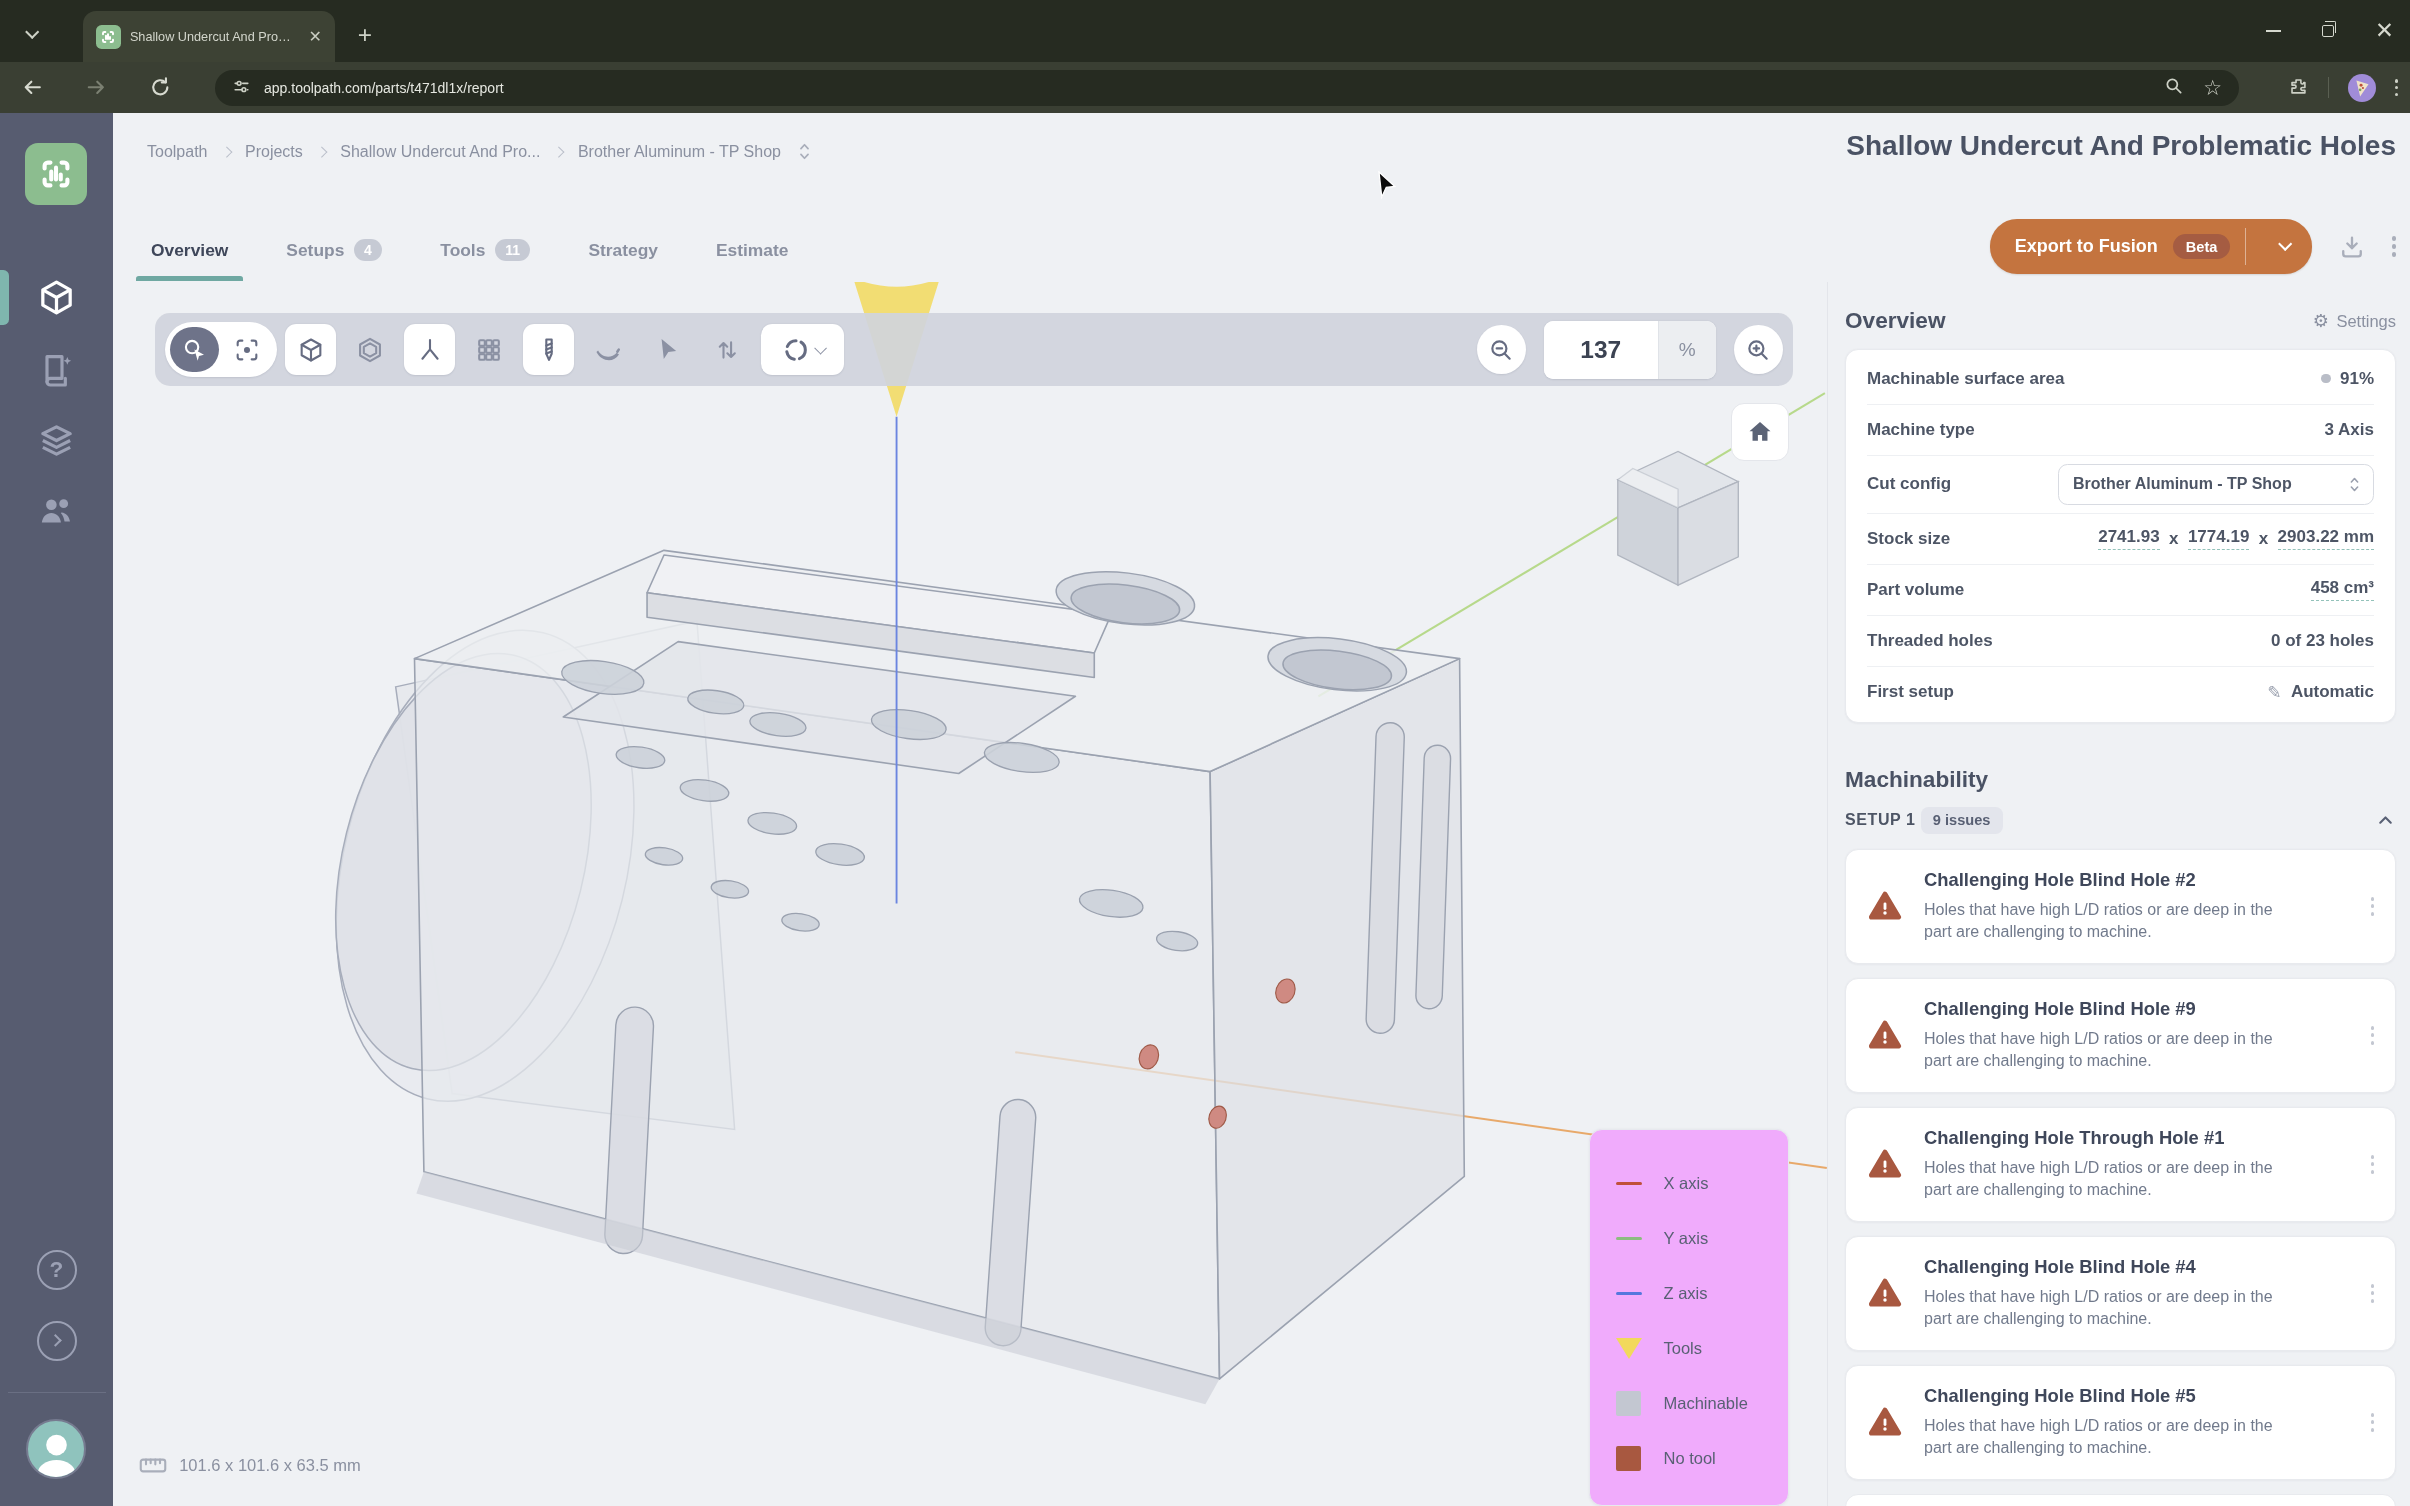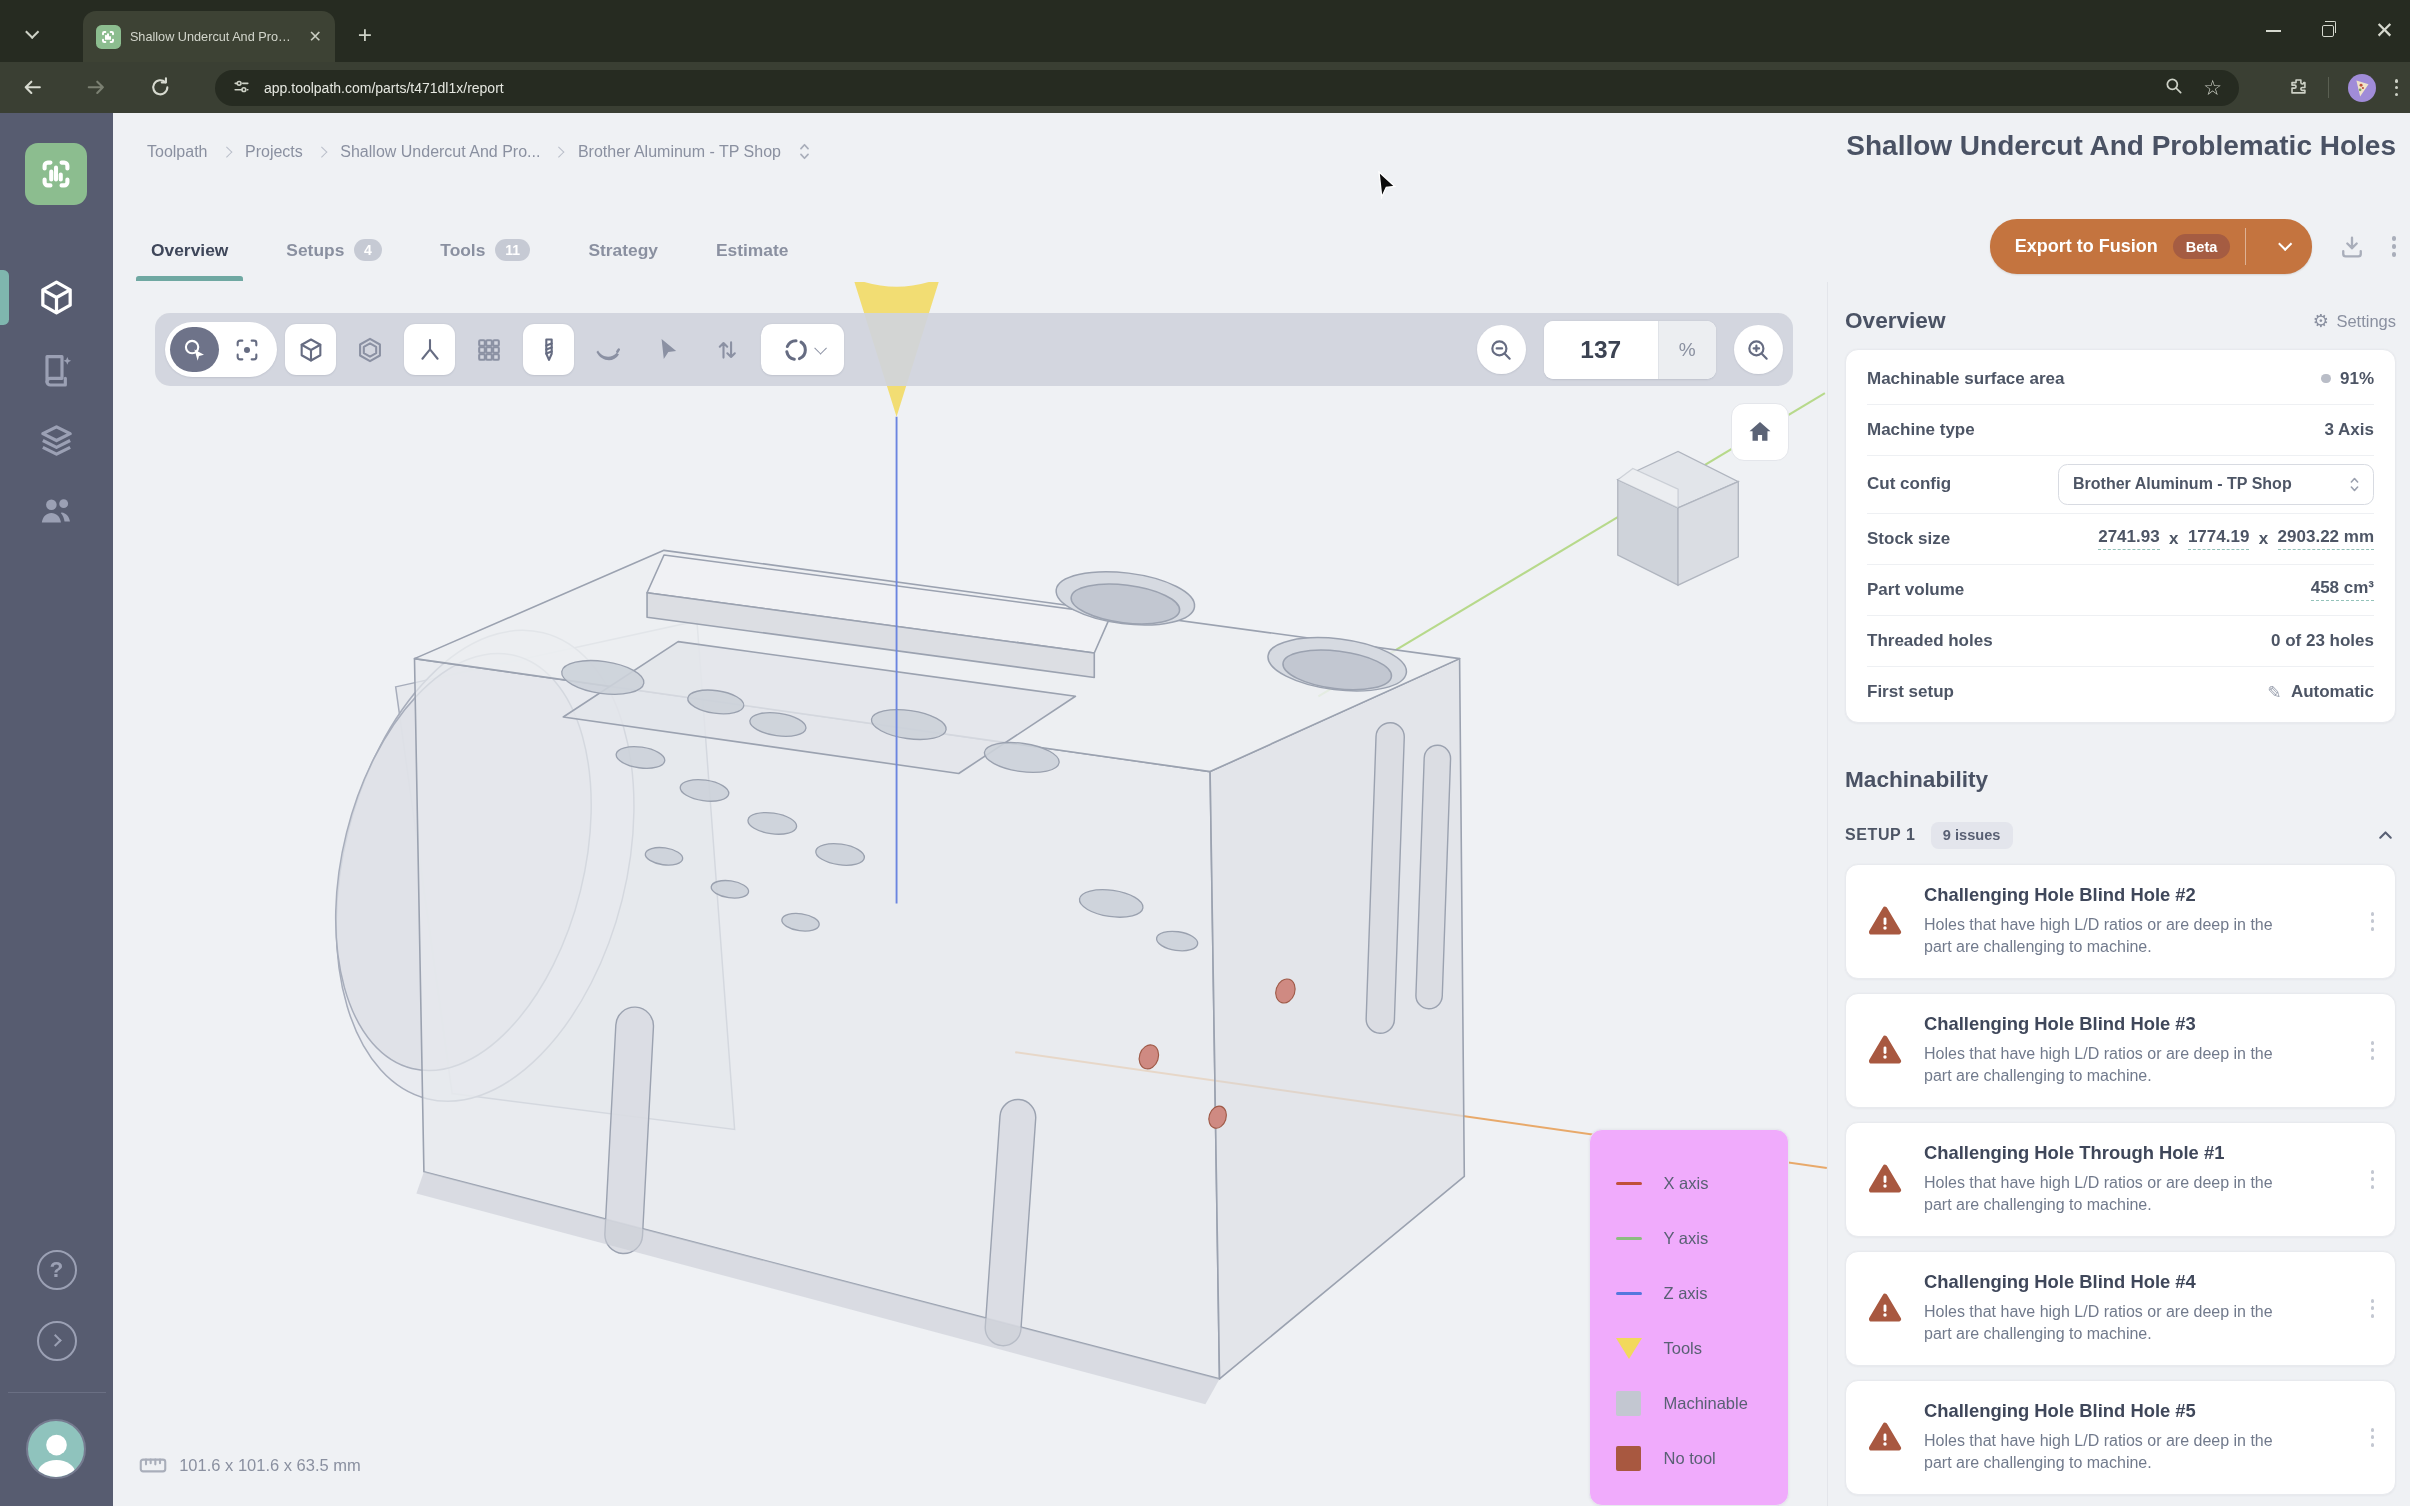--- a/index.html
+++ b/index.html
@@ -107,21 +107,21 @@
   .ov-row:last-child { border-bottom:none; }
   .ov-row.tall { min-height:58px; }
   .ov-label { font-size:17px; font-weight:700; color:#4d5565;text-align:right; }
   .ov-value { font-size:17px; font-weight:700; color:#4d5565; display:flex; align-items:center; gap:9.4px; white-space:nowrap; }
   .pct-dot { width:9.4px; height:9.4px; border-radius:50%; background:#b9bdc7; display:inline-block; }
   .dashed-u { border-bottom:1.9px dashed #93c2ba; padding-bottom:1.9px; }
   .dim-sep { font-weight:700; color:#4d5565; }
   .cfg-select { width:316px; height:41px; border:0.9px solid #d8dbe2; border-radius:9.4px; background:#fff; display:flex; align-items:center; justify-content:space-between; padding:0 11.3px 0 14px; font-size:16px; font-weight:600; color:#4d5565; }
   .pencil { color:#9aa0ae; font-size:17px; }
   .mach-h2 { margin-top:44px; }
-  .setup-row { margin-top:29px; display:flex; align-items:center; gap:15px; }
+  .setup-row { margin-top:14px; display:flex; align-items:center; gap:5px; }
   .setup-label { font-size:16px; font-weight:700; color:#4d5565; letter-spacing:0.6px; }
   .issues-badge { background:#e3e5ec; border-radius:7.5px; padding:5.6px 12.2px; font-size:14.6px; font-weight:700; color:#596074; }
   .setup-collapse { margin-left:auto; color:#596074; display:flex; }
   .issues { margin-top:15px; display:flex; flex-direction:column; gap:14px; }
   .issue-card { background:#fff; border:0.9px solid #e8eaee; border-radius:13px; min-height:115px; display:flex; align-items:center; padding:17px 15px 17px 21px; gap:21px; box-shadow:0 0.9px 1.9px rgba(50,60,80,.05); }
   .issue-title { font-size:18.4px; font-weight:700; color:#3f475a; white-space:nowrap; }
   .issue-desc { font-size:16px; line-height:22.6px; color:#717a8c; max-width:350px; margin-top:8px; }
   .issue-kebab { margin-left:auto; align-self:center; display:flex; flex-direction:column; gap:3.8px; padding:5.6px; }
   .issue-kebab i { width:3.8px; height:3.8px; border-radius:50%; background:#c3c7d1; display:block; }
   .issue-stub { background:#fff; border:0.9px solid #e8eaee; border-radius:13px 13px 0 0; height:56px; }
@@ -637,21 +637,21 @@
         </div>
         <div class="issue-card">
           <span style="display: flex; flex: 0 0 auto;">
             <svg width="36" height="36" viewBox="0 0 24 24">
               <path d="M12 4.2L21 19.3H3z" fill="#a85840" stroke="#a85840" stroke-width="3.4" stroke-linejoin="round"></path>
               <rect x="11.05" y="9.6" width="1.9" height="5" rx=".95" fill="#fff"></rect>
               <circle cx="12" cy="16.7" r="1.15" fill="#fff"></circle>
             </svg>
           </span>
           <div>
-            <div class="issue-title">Challenging Hole Blind Hole #3</div>
+            <div class="issue-title">Challenging Hole Blind Hole #9</div>
             <div class="issue-desc">Holes that have high L/D ratios or are deep in the part are challenging to machine.</div>
           </div>
           <span class="issue-kebab">
             <i></i>
             <i></i>
             <i></i>
           </span>
         </div>
         <div class="issue-card">
           <span style="display: flex; flex: 0 0 auto;">

